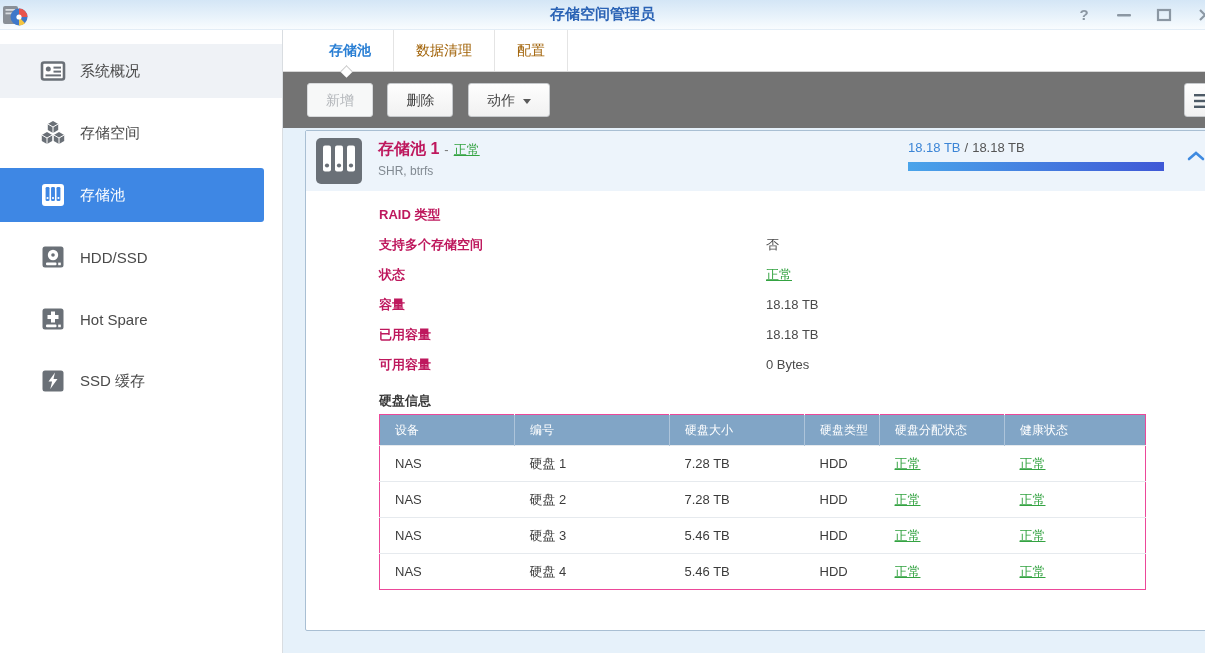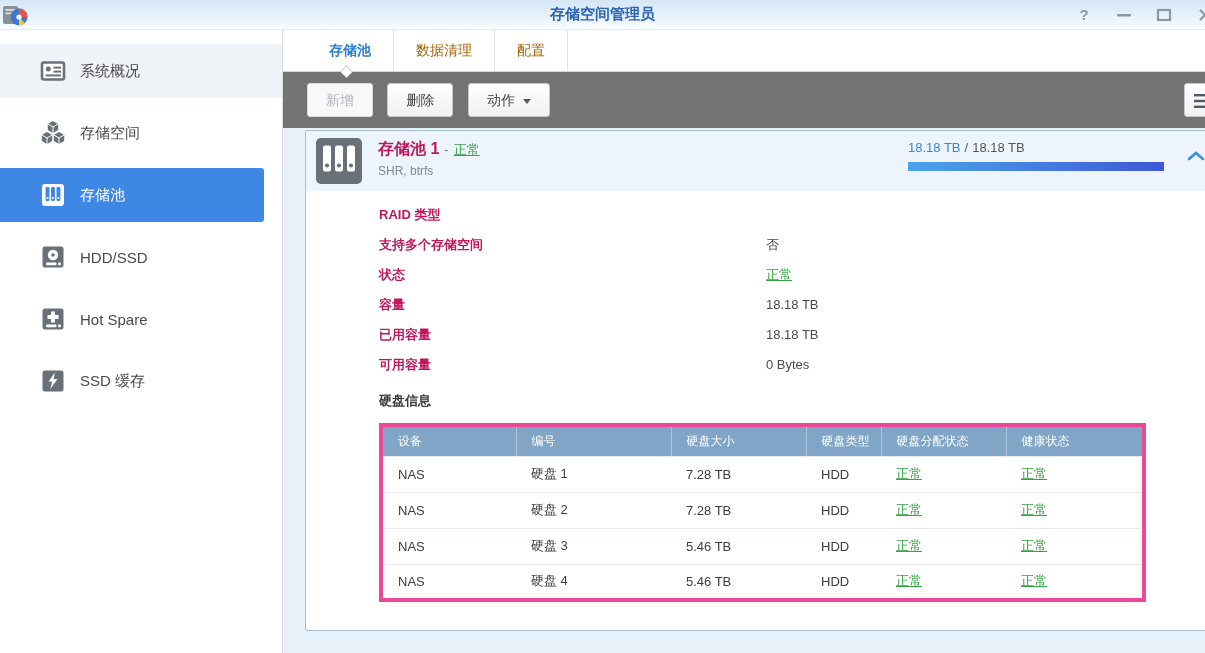--- a/index.html
+++ b/index.html
@@ -76,21 +76,21 @@
   .collapse-btn { position:absolute; left:881px; top:17px; width:18px; height:14px; cursor:pointer; }
 
   .card-body { padding:9px 0 0 73px; }
   .detail-row { display:flex; line-height:30px; font-size:13px; }
   .dlabel { width:387px; font-weight:bold; color:#be185d; flex:none; }
   .dvalue { width:392px; color:#4a4a4a; }
   .dvalue.green { color:#34a342; text-decoration:underline; cursor:pointer; }
 
   .disk-info-title { font-size:13px; font-weight:bold; color:#3a3a3a; margin-top:9px; line-height:24px; }
 
-  table.disks { width:767px; margin-top:10px; border-collapse:collapse; border:4px solid #ec4899; }
+  table.disks { width:767px; margin-top:1px; border-collapse:collapse; border:1px solid #ec4899; }
   table.disks th { background:#81a5c6; color:#fff; font-size:12px; font-weight:normal; text-align:left;
     height:31px; padding-left:15px; border-left:1px solid rgba(255,255,255,0.35); cursor:pointer; }
   table.disks th:first-child { border-left:none; }
   table.disks td { height:36px; font-size:13px; color:#3c3c3c; padding-left:15px;
     border-top:1px solid #e6eaee; background:#fff; }
   .green-link { color:#34a342; text-decoration:underline; cursor:pointer; }
 </style>
 </head>
 <body>
 

